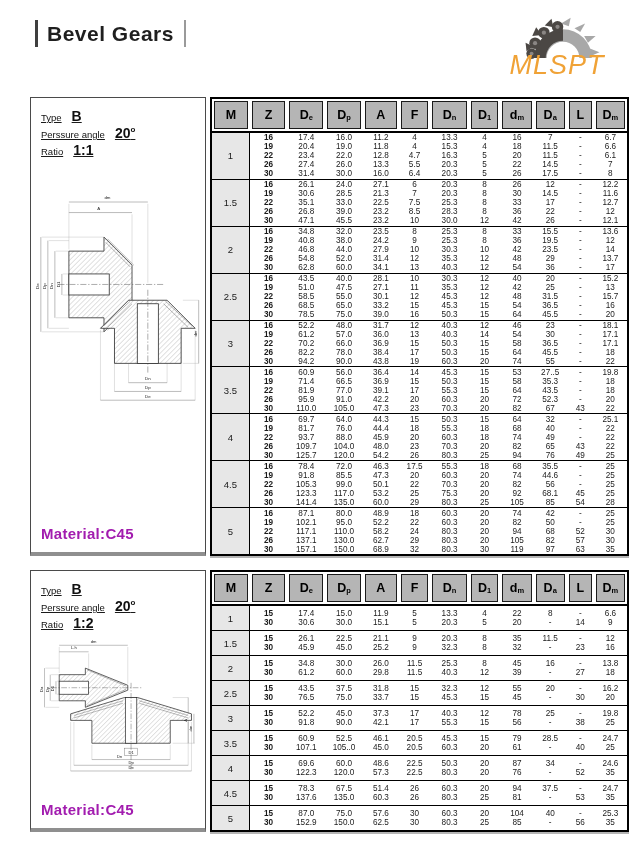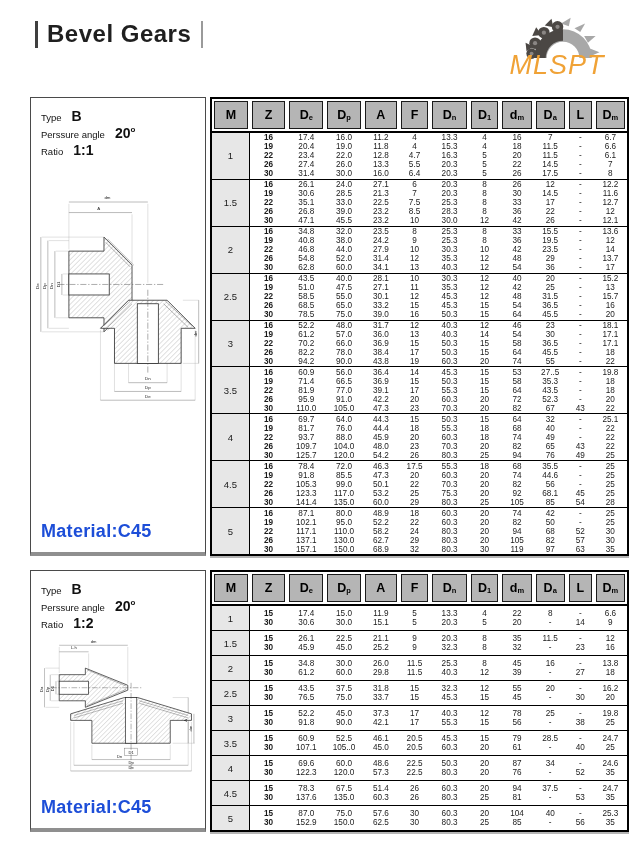--- a/index.html
+++ b/index.html
@@ -5,40 +5,40 @@
   * { margin:0; padding:0; box-sizing:border-box; }
   html,body { background:#ffffff; }
   body {
     position:relative; width:634px; height:856px;
     font-family:"Liberation Sans", sans-serif; color:#1a1a1a; overflow:hidden;
   }
   
   .title-wrap { position:absolute; left:35px; top:20px; display:flex; align-items:center; }
   .bar-dark  { width:3px; height:27px; background:#3f3f3f; margin-right:9px; }
   .bar-light { width:2px; height:27px; background:#9a9a9a; margin-left:10px; }
-  .page-title { font-size:24px; font-weight:bold; color:#1f1f1f; letter-spacing:.5px; }
+  .page-title { font-size:21px; font-weight:bold; color:#1f1f1f; letter-spacing:.5px; }
   .logo { position:absolute; left:497px; top:10px; width:120px; text-align:center; }
   .logo svg { display:block; margin:0 auto 0 18px; }
   .logo-text { font-size:27px; font-weight:normal; font-style:italic; color:#F0A236;
                line-height:.85; letter-spacing:1px; margin-top:-6px; }
   
   .panel { position:absolute; left:30px; width:176px; background:#fff;
            border:1px solid #4a4a4a; border-bottom:4px solid #8f8f8f; }
   #panel-0 { top:97px;  height:459px; }
   #panel-1 { top:570px; height:262px; }
-  .panel-info { padding:10px 8px 0 10px; }
+  .panel-info { padding:10px 8px 0 10px;text-decoration:underline; }
   .info-row { display:flex; align-items:baseline; margin-bottom:1px; }
   .info-label { font-size:9.5px; color:#111; margin-right:10px; }
   .info-value { font-weight:bold; font-size:14px; color:#111; }
   .info-value sup { font-size:8px; }
   .panel-drawing { display:flex; justify-content:center; }
   #panel-0 .panel-drawing { margin-top:30px; }
   #panel-1 .panel-drawing { margin-top:6px; }
-  .material { position:absolute; left:10px; bottom:10px; font-size:18px; font-weight:bold;
-              letter-spacing:.3px; color:#1d4ed8; }
+  .material { position:absolute; left:10px; bottom:10px; font-size:15px; font-weight:bold;
+              letter-spacing:.3px; color:#a21caf; }
   
   .gtable { position:absolute; left:210px; width:419px; border:2px solid #000; background:#fff;
             display:flex; flex-direction:column; box-shadow:0 2px 0 #b5b5b5; }
   #table-0 { top:97px;  height:459px; }
   #table-1 { top:570px; height:262px; }
   .thead, .tgroup {
     display:grid;
     grid-template-columns:42fr 42fr 42fr 42fr 40fr 35fr 43fr 35fr 37fr 37fr 30fr 37fr;
   }
   .thead { height:34px; border-bottom:2px solid #000; background:#fff; }

